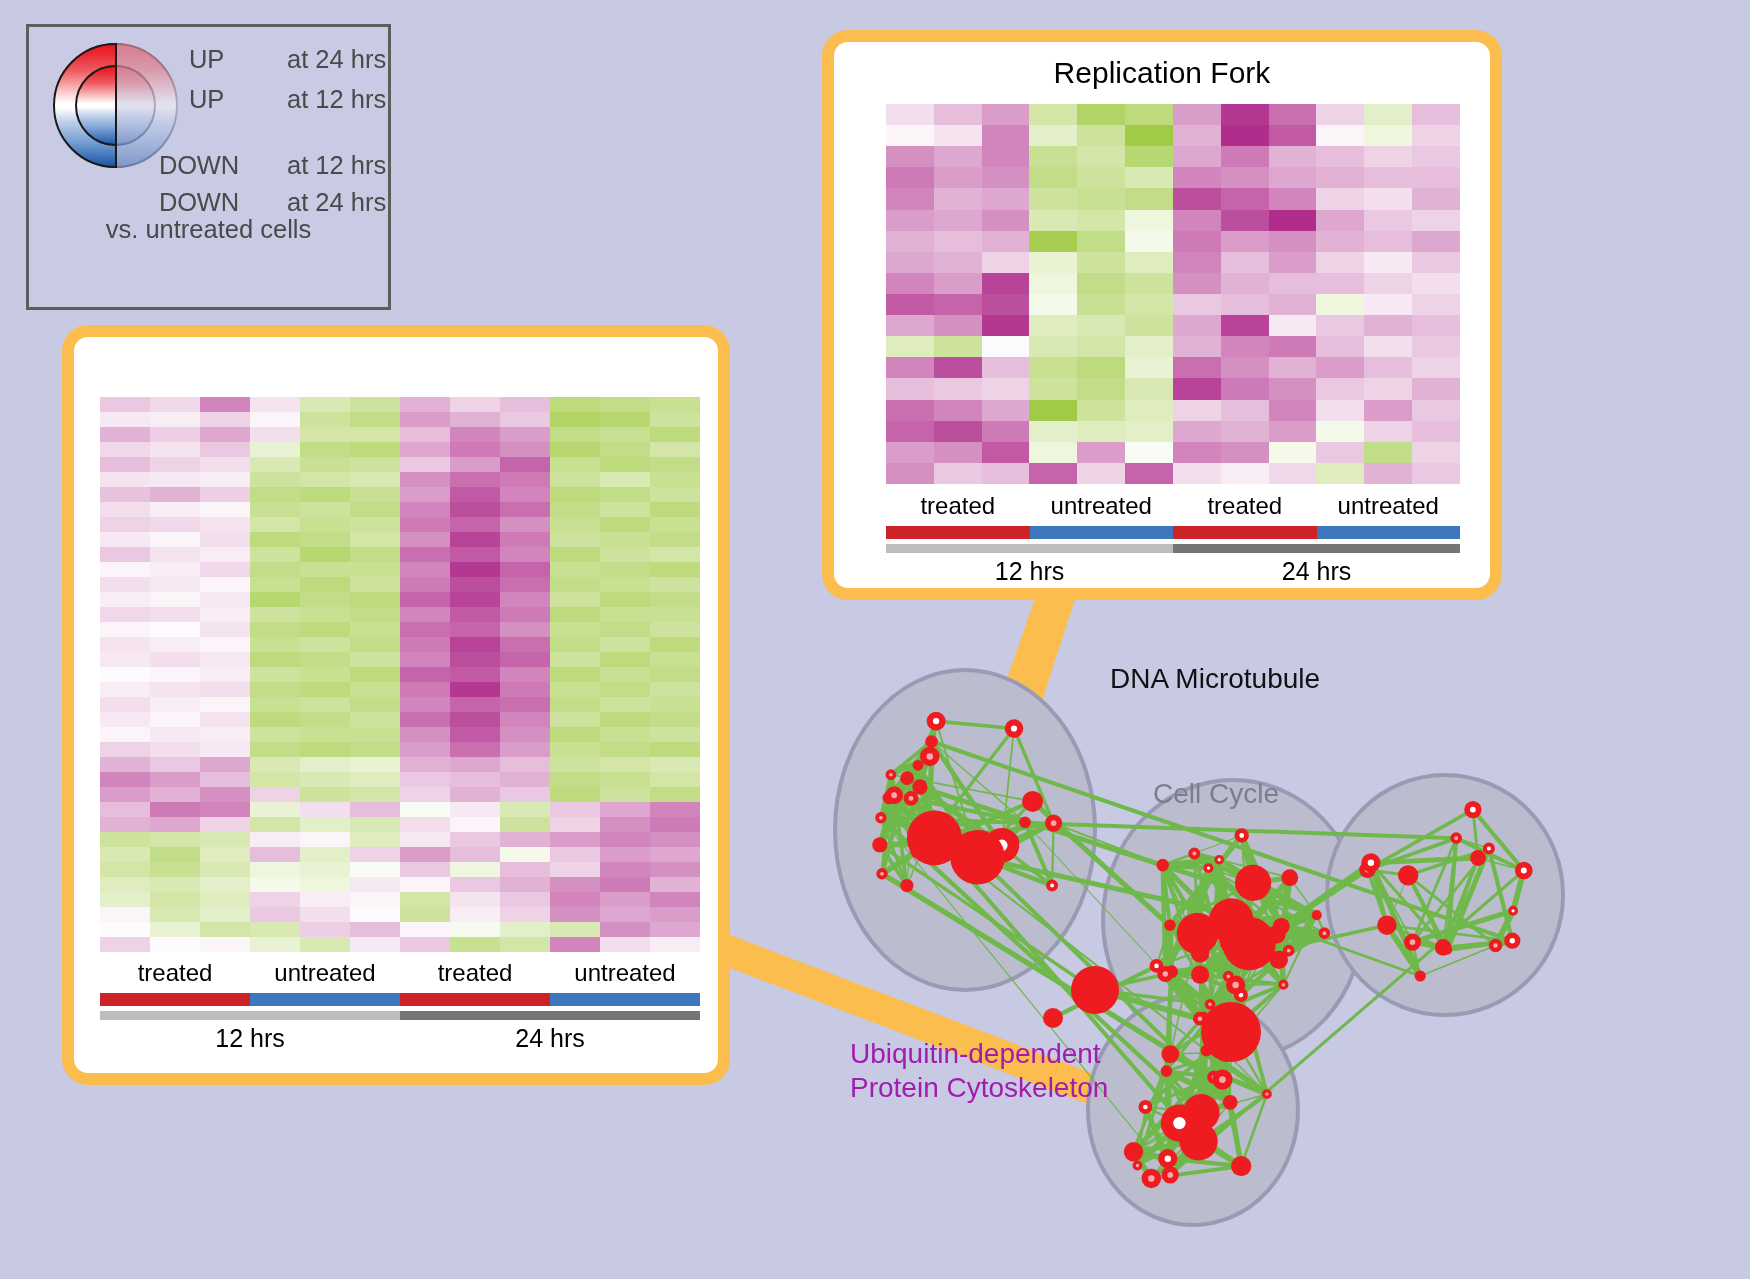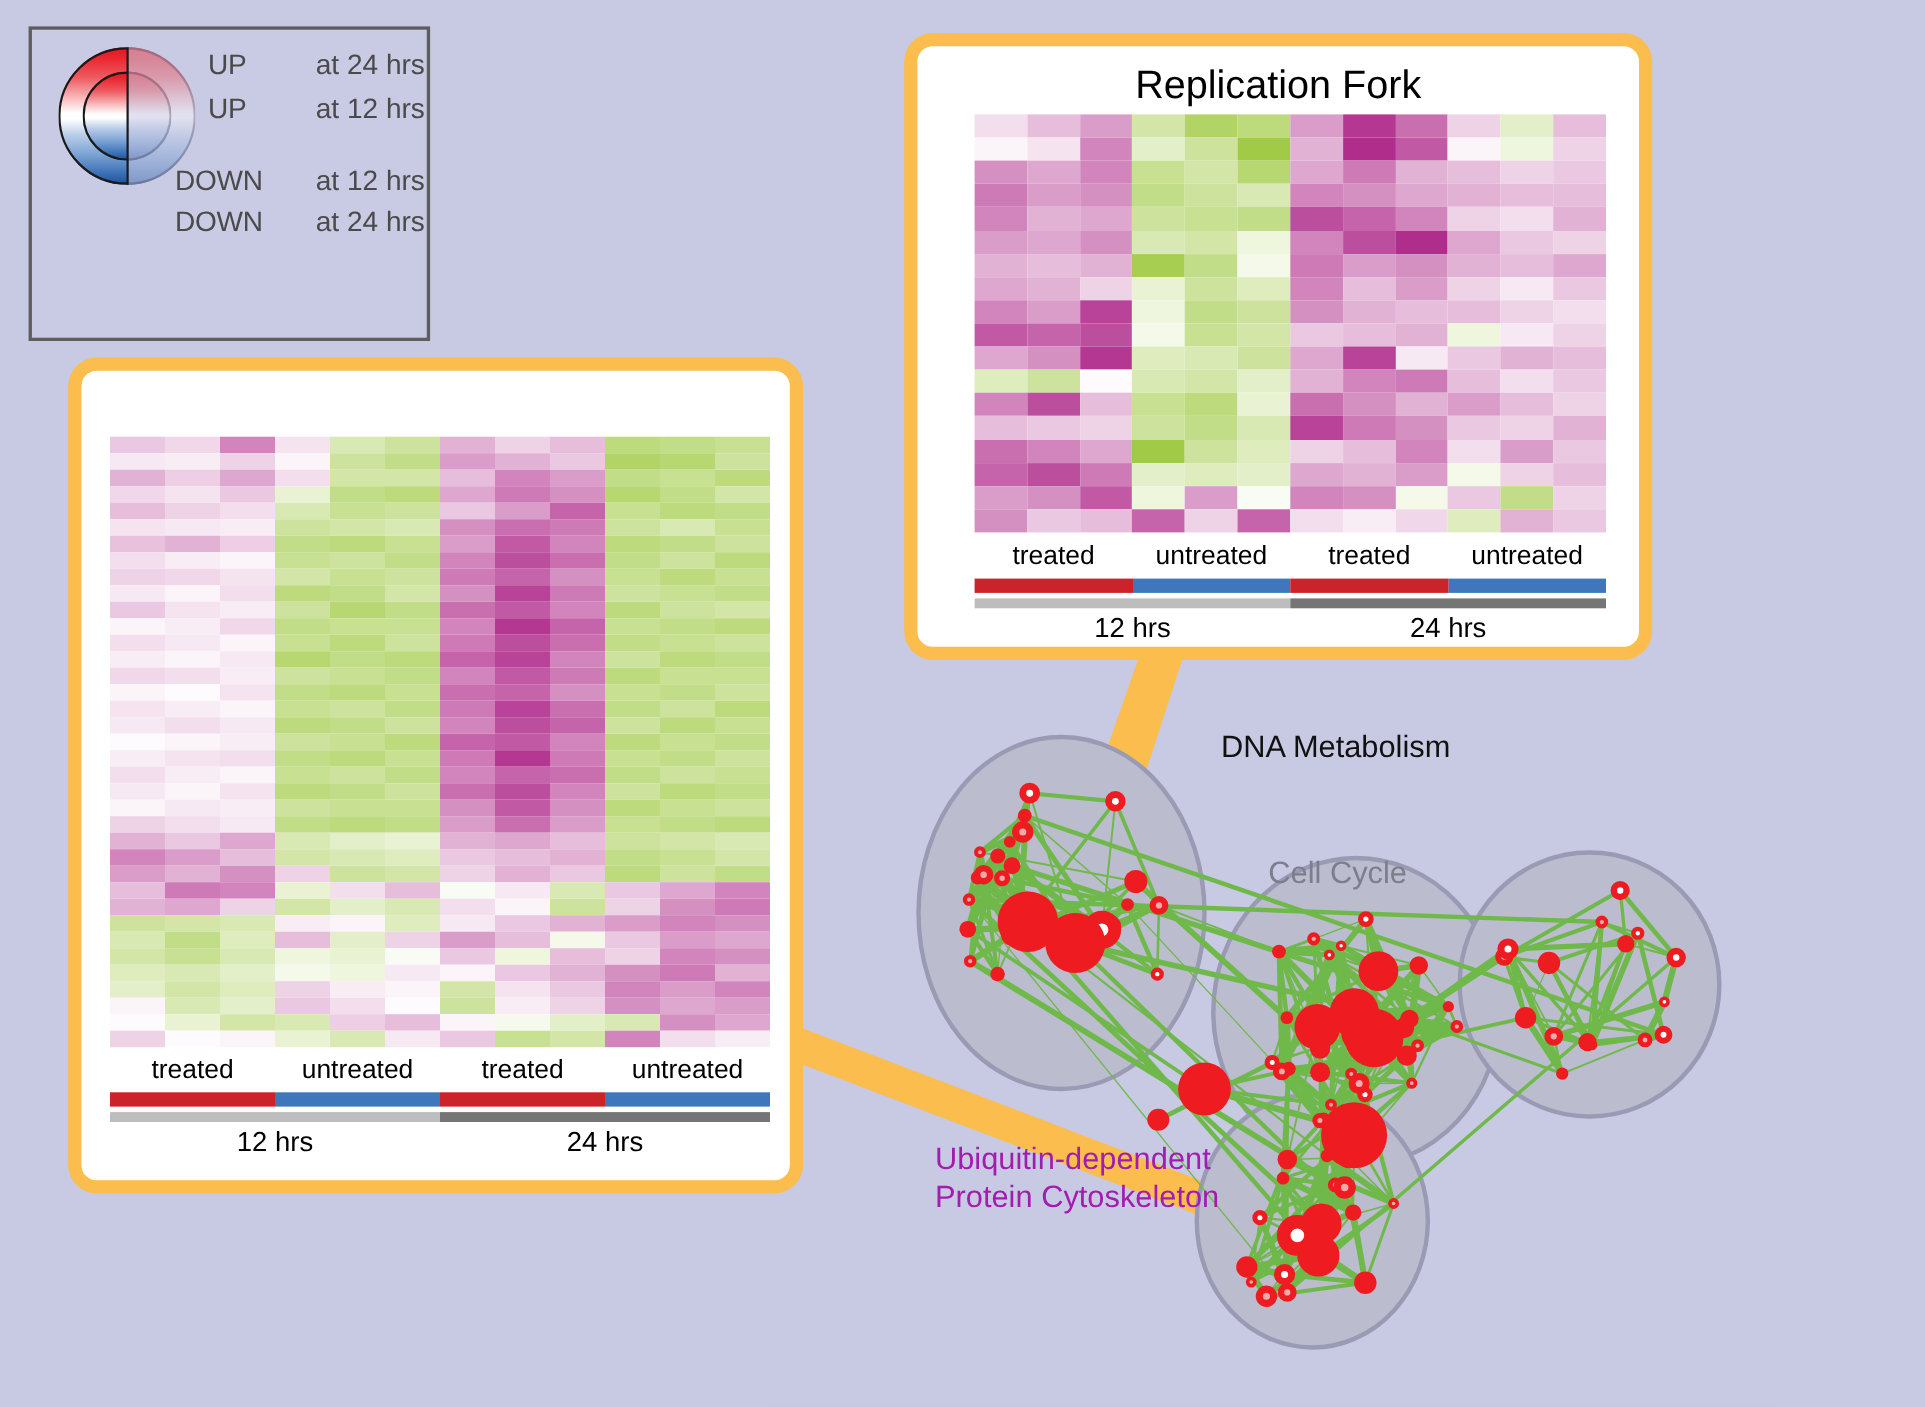--- a/index.html
+++ b/index.html
@@ -65,21 +65,21 @@
   .lg-row.down { top:139px; }
   .lg-swatch { width:26px; height:26px; border:1.6px solid #3a3a3a; }
   .lg-text { font-size:29px; color:#111; }
 
   
   #rf-panel  { left:822px; top:30px;  width:680px; height:570px; }
   #apc-panel { left:62px;  top:325px; width:668px; height:760px; }
 
   .hm-title {
     position:absolute; left:0; right:0; text-align:center;
-    font-size:36px; color:#000; font-weight:400;
+    font-size:30px; color:#000; font-weight:400;
   }
   #rf-panel  .hm-title { top:14px; }
   #apc-panel .hm-title { top:12px; }
 
   .heat { position:absolute; display:grid; }
   .heat div { width:100%; height:100%; }
 
   #rf-heat  { left:52px; top:62px;  width:574px; height:380px; }
   #apc-heat { left:26px; top:60px;  width:600px; height:555px; }
 
@@ -127,20 +127,21 @@
     <div class="wlab" style="left:160px; top:58px;">UP</div>
     <div class="wlab2" style="left:258px; top:58px;">at 12 hrs</div>
 
     <div class="wlab" style="left:130px; top:124px;">DOWN</div>
     <div class="wlab2" style="left:258px; top:124px;">at 12 hrs</div>
 
     <div class="wlab" style="left:130px; top:161px;">DOWN</div>
     <div class="wlab2" style="left:258px; top:161px;">at 24 hrs</div>
 
     <div id="wheel-foot">
+      <div>vs. untreated cells</div>
     </div>
   </div>
 
 
   <svg id="connectors" viewBox="0 0 1750 1279">
 
     <path d="M 1036 596 L 1076 596 L 1000 830 L 958 818 Z" fill="#fbbd4d"></path>
     <path d="M 930 800 L 1020 826 L 978 878 Z" fill="#fbbd4d"></path>
 
     <path d="M 730 935 L 1162 1100 L 1156 1130 L 730 968 Z" fill="#fbbd4d"></path>
@@ -673,21 +674,21 @@
           <circle cx="402.6" cy="333.6" r="20.8" fill="#ee1c20"></circle>
           <circle cx="436.3" cy="320.7" r="22.4" fill="#ee1c20"></circle>
           <circle cx="300.0" cy="390.0" r="24.0" fill="#ee1c20"></circle>
           <circle cx="454.2" cy="343.7" r="26.6" fill="#ee1c20"></circle>
           <circle cx="182.5" cy="257.3" r="27.3" fill="#ee1c20"></circle>
           <circle cx="139.4" cy="237.9" r="27.5" fill="#ee1c20"></circle>
           <circle cx="436.0" cy="432.0" r="30.0" fill="#ee1c20"></circle>
         </g>
     </svg>
 
-    <div class="clus-label" id="lbl-dna" style="left:315px; top:62px;">DNA Metabolism</div>
+    <div class="clus-label" id="lbl-dna" style="left:315px; top:62px;">DNA Microtubule</div>
     <div class="clus-label" id="lbl-cc" style="left:358px; top:177px;">Cell Cycle</div>
     <div class="clus-label" id="lbl-ub" style="left:55px; top:437px;">
       <div>Ubiquitin-dependent</div>
       <div>Protein Cytoskeleton</div>
     </div>
   </div>
 
   <div class="panel" id="rf-panel">
     <div class="panel-inner">
       <div class="hm-title">Replication Fork</div>

